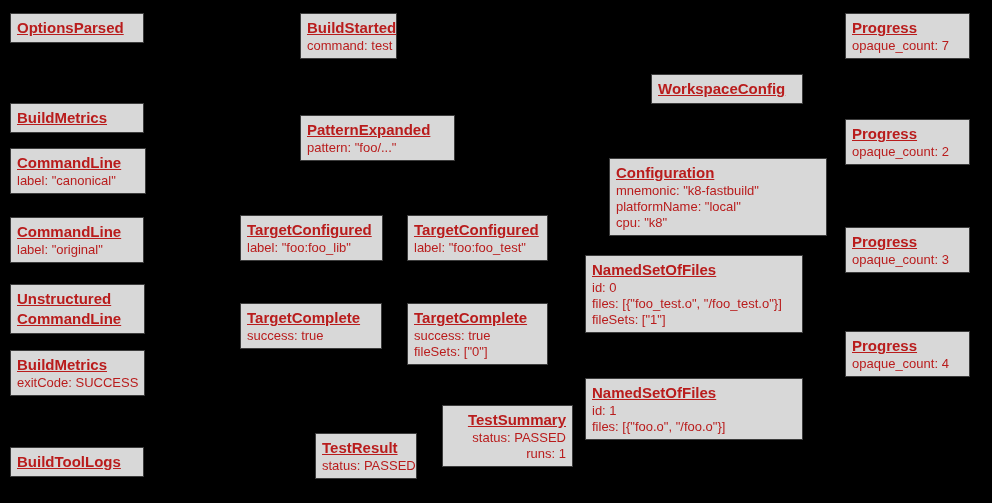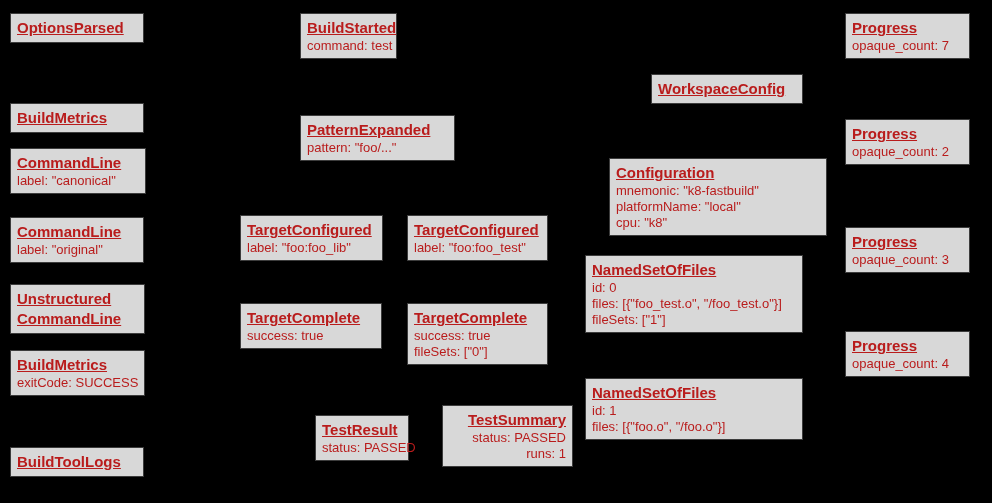--- a/index.html
+++ b/index.html
@@ -97,21 +97,21 @@
     <div class="t">TargetComplete</div>
     <div class="l">success: true</div>
   </div>
 
   <div class="node" style="left:407px;top:303px;width:141px;">
     <div class="t">TargetComplete</div>
     <div class="l">success: true</div>
     <div class="l">fileSets: ["0"]</div>
   </div>
 
-  <div class="node" style="left:315px;top:415px;width:94px;">
+  <div class="node" style="left:315px;top:433px;width:102px;">
     <div class="t">TestResult</div>
     <div class="l">status: PASSED</div>
   </div>
 
   <div class="node" style="left:442px;top:405px;width:131px;text-align:right;">
     <div class="t">TestSummary</div>
     <div class="l">status: PASSED</div>
     <div class="l">runs: 1</div>
   </div>
 

